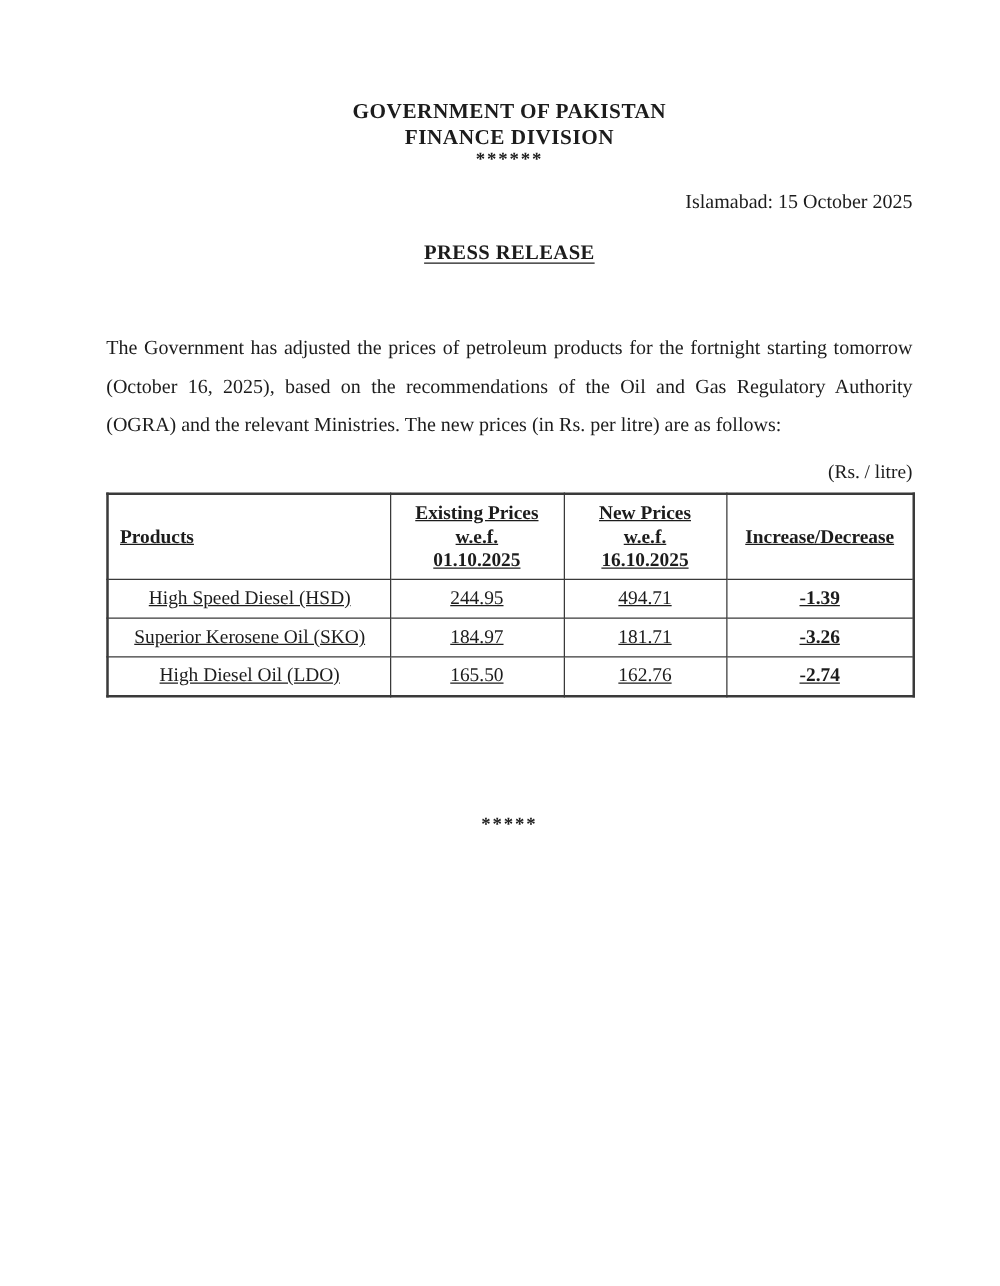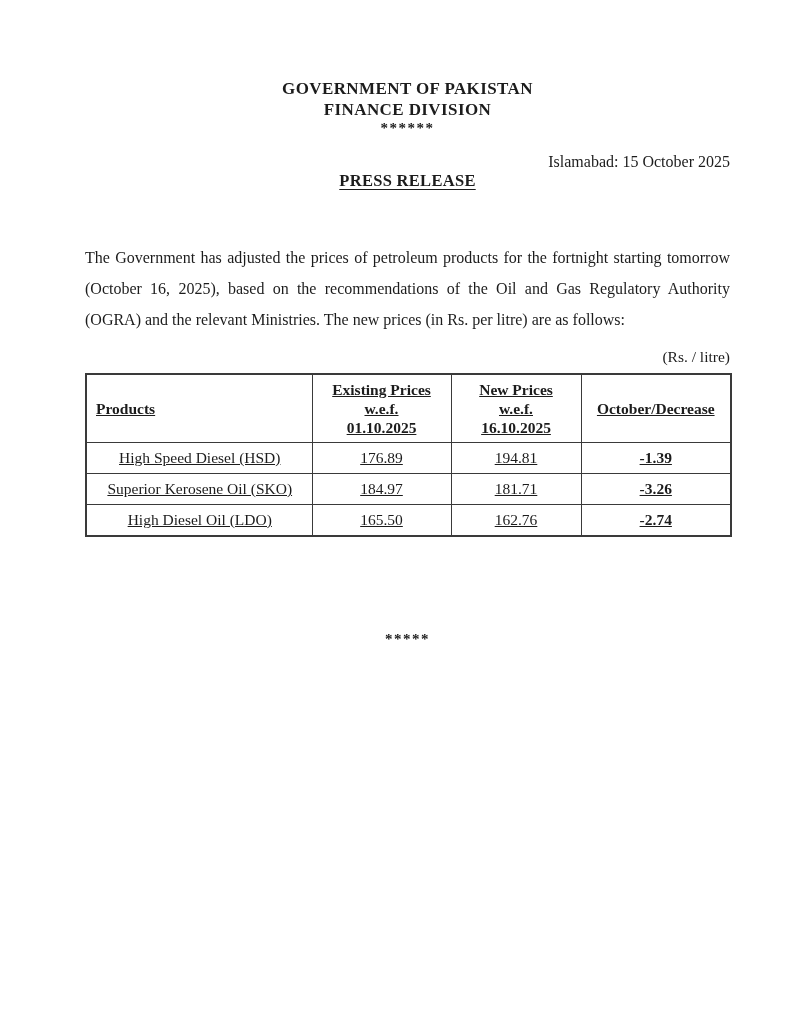--- a/index.html
+++ b/index.html
@@ -34,20 +34,21 @@
     font-weight: bold;
     letter-spacing: 1.5px;
     line-height: 16px;
   }
   .dateline {
     margin-top: 17px;
     text-align: right;
     font-size: 16px;
   }
   .press-release-title {
+    margin-top: 21px;
     text-align: center;
     font-size: 16.5px;
     font-weight: bold;
     letter-spacing: 0.3px;
   }
   .press-release-title span {
     text-decoration: underline;
     text-underline-offset: 3px;
   }
   .body-paragraph {
@@ -141,29 +142,29 @@
           <div>Existing Prices</div>
           <div>w.e.f.</div>
           <div>01.10.2025</div>
         </th>
         <th>
           <div>New Prices</div>
           <div>w.e.f.</div>
           <div>16.10.2025</div>
         </th>
         <th>
-          <div>October/Decrease</div>
+          <div>Increase/Decrease</div>
         </th>
       </tr>
     </thead>
     <tbody>
       <tr>
         <td class="cell-product">High Speed Diesel (HSD)</td>
-        <td>176.89</td>
-        <td>194.81</td>
+        <td>244.95</td>
+        <td>494.71</td>
         <td class="cell-change">-1.39</td>
       </tr>
       <tr>
         <td class="cell-product">Superior Kerosene Oil (SKO)</td>
         <td>184.97</td>
         <td>181.71</td>
         <td class="cell-change">-3.26</td>
       </tr>
       <tr>
         <td class="cell-product">High Diesel Oil (LDO)</td>

